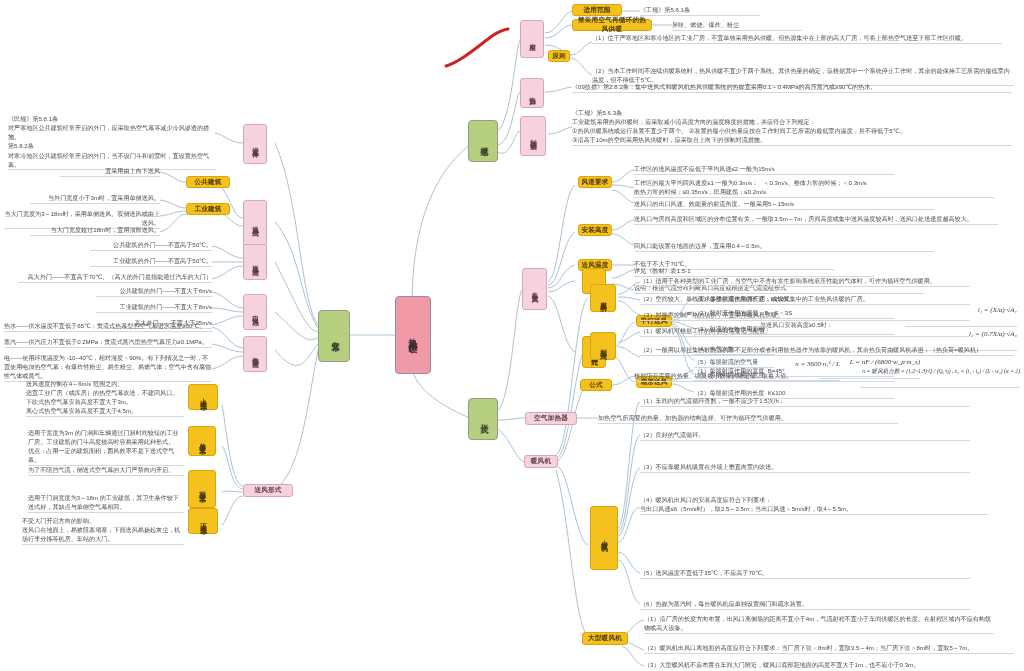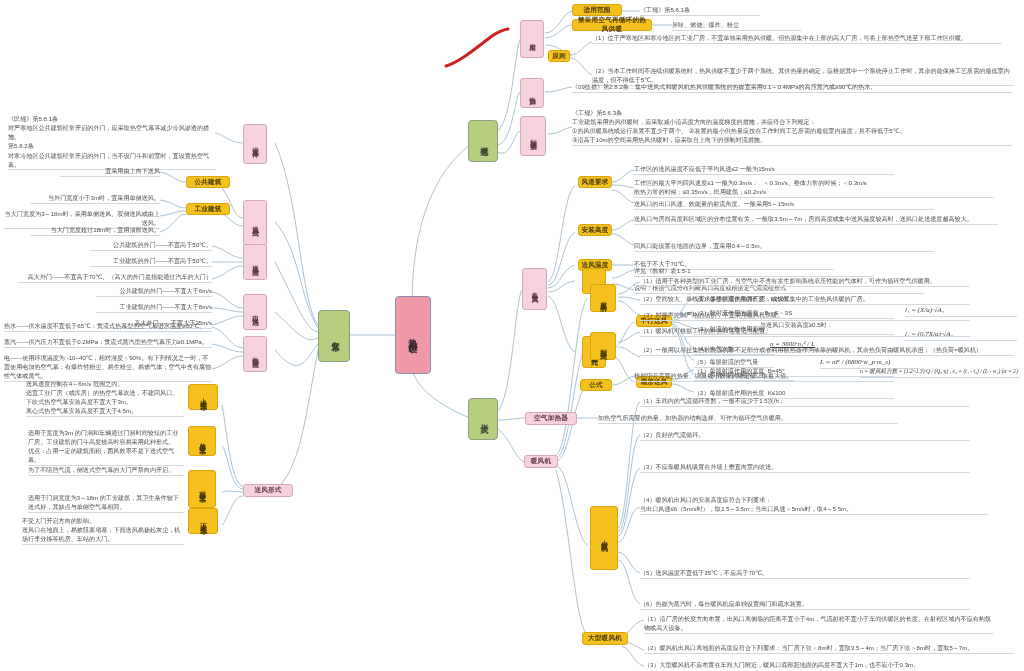--- a/index.html
+++ b/index.html
@@ -79,22 +79,22 @@
     padding-bottom:.5px;
     text-align:left;
   }
   .leaf.r{text-align:right;}
   .formula{
     font-family:"Liberation Serif","DejaVu Serif",serif;
     font-style:italic;
     font-size:7px;
     color:#3c3c3c;
     border-bottom:1px solid #cfd9e4;
-    text-align:left;
-    padding-bottom:1px;
+    text-align:right;
+    padding-bottom:11px;
     white-space:nowrap;
   }
   .nb{border-bottom:none;}
   .redmark{position:absolute;pointer-events:none;}
 </style>
 </head>
 <body>
 
 <div id="canvas">
 
@@ -337,21 +337,21 @@
 
   <div class="node box lvl3" style="left:636px;top:315px;width:36px;height:12px;">平行送风</div>
   <div class="node leaf" style="left:694px;top:294px;width:200px;">（1）每股射流作用的长度：L≤50S。</div>
   <div class="node leaf" style="left:694px;top:308px;width:200px;">（2）股射流作用的宽度：B＜S＜3S</div>
   <div class="node leaf nb" style="left:760px;top:320px;width:140px;">当送风口安装高度≥0.5时：</div>
   <div class="node leaf" style="left:694px;top:324px;width:200px;">（3）射流的有效作用面积：</div>
   <div class="node leaf" style="left:694px;top:344px;width:80px;">（4）热气次数</div>
   <div class="node leaf" style="left:694px;top:357px;width:80px;">（5）每股射流的空气量</div>
   <div class="node leaf" style="left:694px;top:370px;width:100px;">（6）每股射流作用的宽度</div>
 
-  <div class="node formula" style="left:770px;top:340px;width:70px;text-decoration:underline;">n = 3600·n₁² / L</div>
+  <div class="node formula" style="left:770px;top:360px;width:70px;">n = 3600·n₁² / L</div>
   <div class="node formula" style="left:820px;top:358px;width:100px;">L = nF / (6800·w_p·m_s)</div>
   <div class="node formula" style="left:905px;top:306px;width:112px;">l₁ = (X/a)·√A₁</div>
   <div class="node formula" style="left:905px;top:330px;width:112px;">l₂ = (0.7X/a)·√A₂</div>
 
   <div class="node box lvl3" style="left:636px;top:376px;width:36px;height:12px;">扇形送风</div>
   <div class="node leaf" style="left:694px;top:366px;width:200px;">（1）每股射流作用的宽度  B=45°</div>
   <div class="node leaf" style="left:694px;top:388px;width:200px;">（2）每股射流作用的长度  K≤100</div>
 
   <div class="node box lvl2" style="left:525px;top:412px;width:52px;height:13px;">空气加热器</div>
   <div class="node leaf" style="left:598px;top:413px;width:300px;">加热空气所需要的热量、加热器的结构选择、可作为循环空气供暖用。</div>

